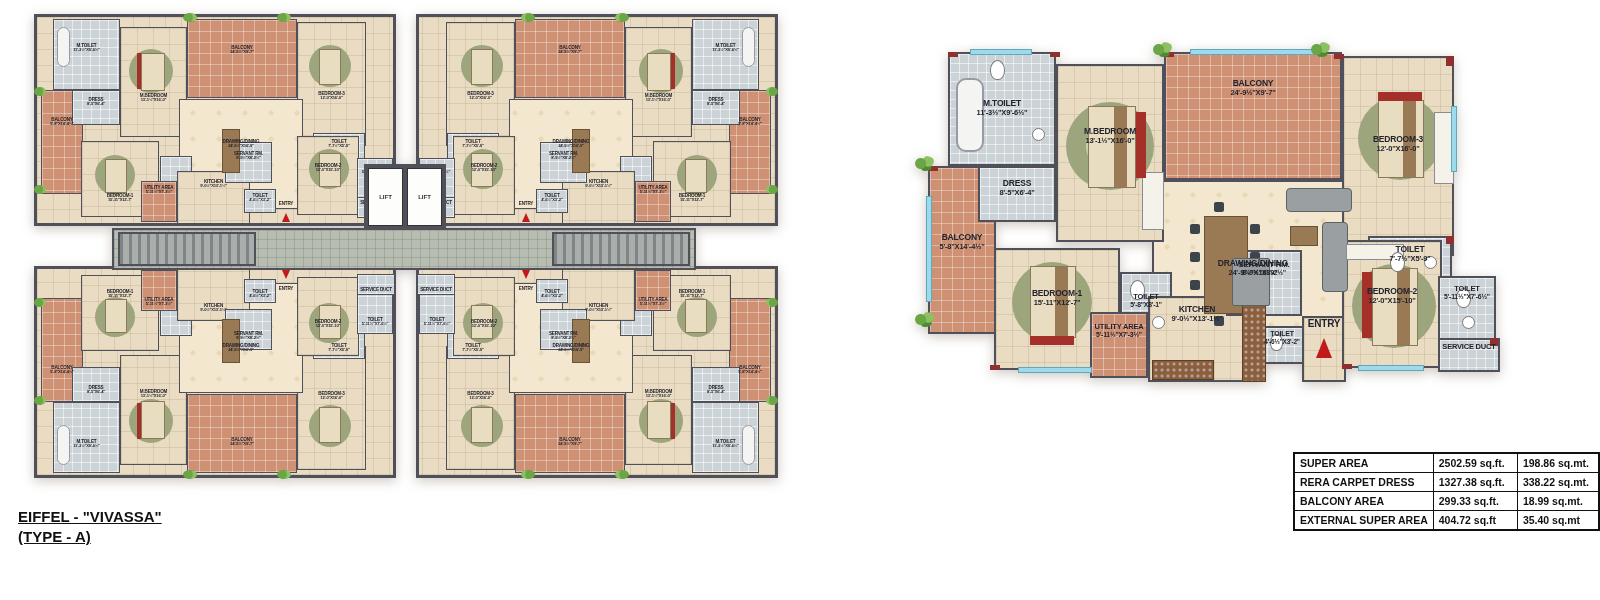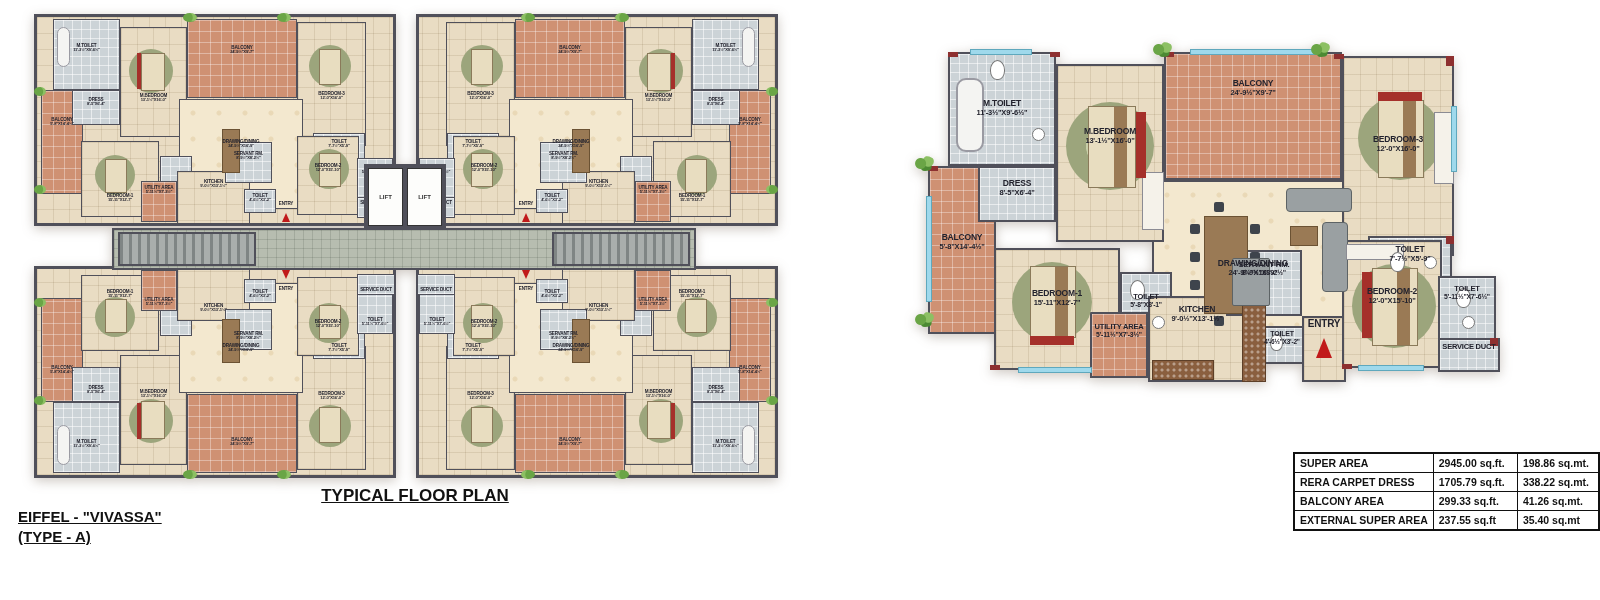--- a/index.html
+++ b/index.html
@@ -526,21 +526,20 @@
           </div>
     <div class="mlabel" style="left: 320px; top: 183px; width: 38px; transform: scale(-1, -1);">
             <span class="mname">SERVICE DUCT</span>
           </div>
     <div class="mlabel" style="left: 236px; top: 184px; width: 26px; transform: scale(-1, -1);">
             <span class="mname">ENTRY</span>
           </div>
     <div class="mu-entry-arrow" style="left:245px;top:196px;"></div>
   </div>
       </div>
-    <div class="fp-title">TYPICAL FLOOR PLAN</div>
     <div class="project-name">EIFFEL - "VIVASSA"</div>
     <div class="project-type">(TYPE - A)</div>
   </section>
 
   <section class="abs" style="left:800px;top:0;width:800px;height:600px;">
 
     <div class="unit-canvas" style="left:90px;">
 
       <div class="room marble" style="left:262px;top:164px;width:200px;height:178px;"></div>
       <div class="room tile-balc" style="left:38px;top:150px;width:68px;height:168px;"></div>
@@ -703,34 +702,34 @@
         </div>
       <div class="rlabel" style="left:550px;top:326px;width:58px;">
           <span class="rname" style="font-size:7.5px;">SERVICE DUCT</span>
         </div>
     </div>
 
     <table class="area-table" style="left:493px;">
       <tbody>
           <tr>
         <td class="t-label">SUPER AREA</td>
-        <td class="t-sqft">2945.00 sq.ft.</td>
+        <td class="t-sqft">2502.59 sq.ft.</td>
         <td class="t-sqmt">198.86 sq.mt.</td>
       </tr>
       <tr>
         <td class="t-label">RERA CARPET DRESS</td>
-        <td class="t-sqft">1705.79 sq.ft.</td>
+        <td class="t-sqft">1327.38 sq.ft.</td>
         <td class="t-sqmt">338.22 sq.mt.</td>
       </tr>
       <tr>
         <td class="t-label">BALCONY AREA</td>
         <td class="t-sqft">299.33 sq.ft.</td>
-        <td class="t-sqmt">41.26 sq.mt.</td>
+        <td class="t-sqmt">18.99 sq.mt.</td>
       </tr>
       <tr>
         <td class="t-label">EXTERNAL SUPER AREA</td>
-        <td class="t-sqft">237.55 sq.ft</td>
+        <td class="t-sqft">404.72 sq.ft</td>
         <td class="t-sqmt">35.40 sq.mt</td>
       </tr>
     </tbody>
       </table>
   </section>
 </div>
 
 </body></html>

